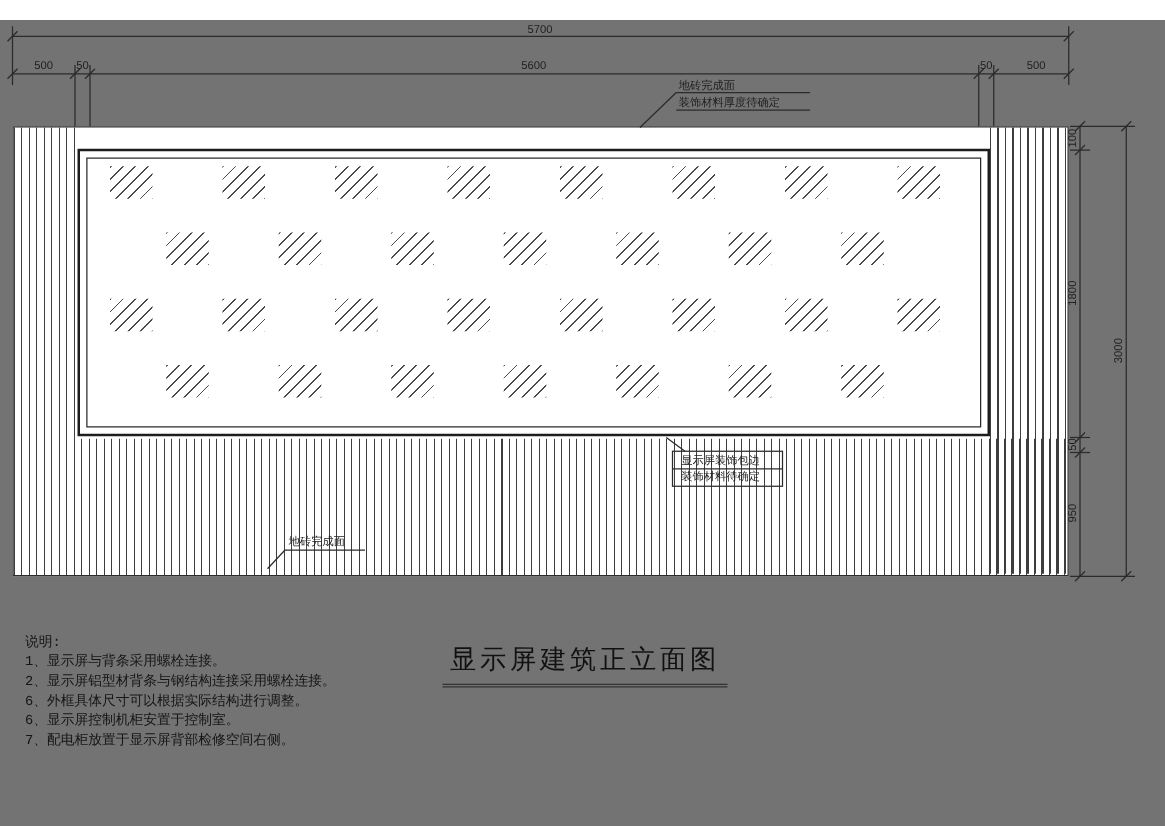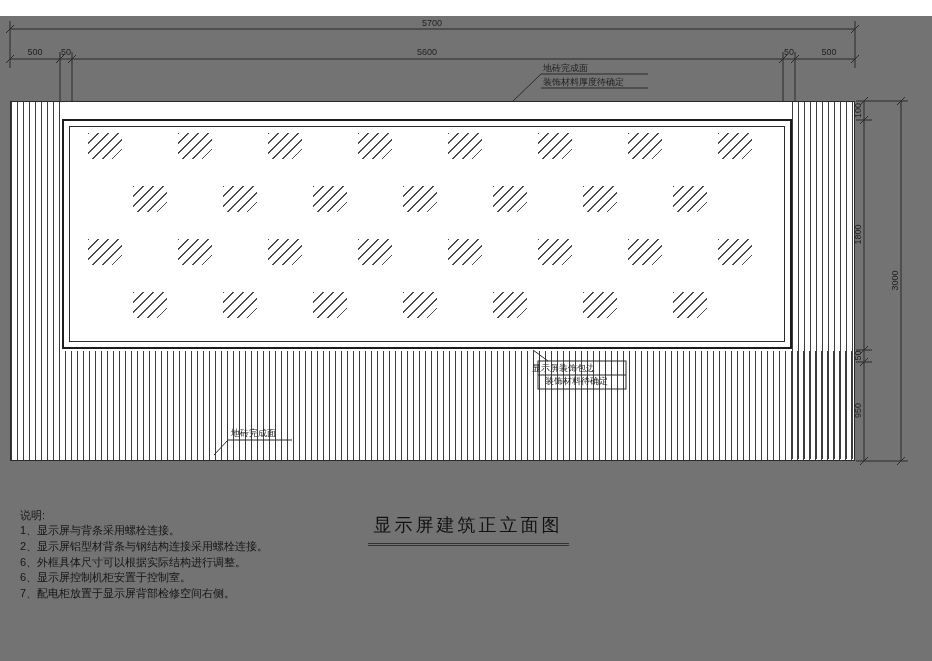--- a/index.html
+++ b/index.html
@@ -32,25 +32,25 @@
     background:repeating-linear-gradient(135deg,#4a4a4a 0 1px,transparent 1px 7px);
   }
   
   .dim-label{position:absolute;font-size:9px;line-height:10px;text-align:center;color:#1f1f1f;}
   .dim-v{position:absolute;width:44px;height:11px;font-size:9px;line-height:11px;
          text-align:center;transform:rotate(-90deg);color:#1f1f1f;}
   .anno{position:absolute;font-size:9px;line-height:11px;color:#1f1f1f;white-space:nowrap;
         font-family:"Liberation Serif", serif;}
   .title-wrap{position:absolute;left:348px;top:497px;width:240px;text-align:center;}
   .title-text{
-    display:inline-block;font-family:"Liberation Serif", serif;font-size:18px;
+    display:inline-block;font-family:"Liberation Serif", serif;font-size:21px;
     letter-spacing:3px;color:#111;padding:0 6px 6px 6px;border-bottom:3px double #333;
   }
   .notes{position:absolute;left:20px;top:492px;width:370px;
-         font-family:Liberation Sans, sans-serif;color:#151515;}
+         font-family:Liberation Mono, monospace;color:#151515;}
   .notes-heading{font-size:11px;line-height:15px;}
   .note-item{font-size:11px;line-height:15.8px;white-space:nowrap;}
   svg.linework{position:absolute;left:0;top:0;pointer-events:none;}
 </style>
 </head>
 <body>
 
 <div id="canvas">
 
   <div class="facade"></div>
@@ -152,21 +152,21 @@
   <div class="dim-label" style="left:806px;top:31px;width:46px;">500</div>
 
   <div class="dim-v" style="left:836px;top:89px;">100</div>
   <div class="dim-v" style="left:836px;top:213px;">1800</div>
   <div class="dim-v" style="left:836px;top:334px;">50</div>
   <div class="dim-v" style="left:836px;top:389px;">950</div>
   <div class="dim-v" style="left:873px;top:259px;">3000</div>
 
   <div class="anno" style="left:543px;top:47px;">地砖完成面</div>
   <div class="anno" style="left:543px;top:61px;">装饰材料厚度待确定</div>
-  <div class="anno" style="left:532px;top:347px;">显示屏装饰包边</div>
+  <div class="anno" style="left:545px;top:347px;">显示屏装饰包边</div>
   <div class="anno" style="left:545px;top:360px;">装饰材料待确定</div>
   <div class="anno" style="left:231px;top:412px;">地砖完成面</div>
 
   <div class="title-wrap">
     <span class="title-text">显示屏建筑正立面图</span>
   </div>
 
   <div class="notes">
     <div class="notes-heading">说明:</div>
     <div class="note-item">1、显示屏与背条采用螺栓连接。</div>

